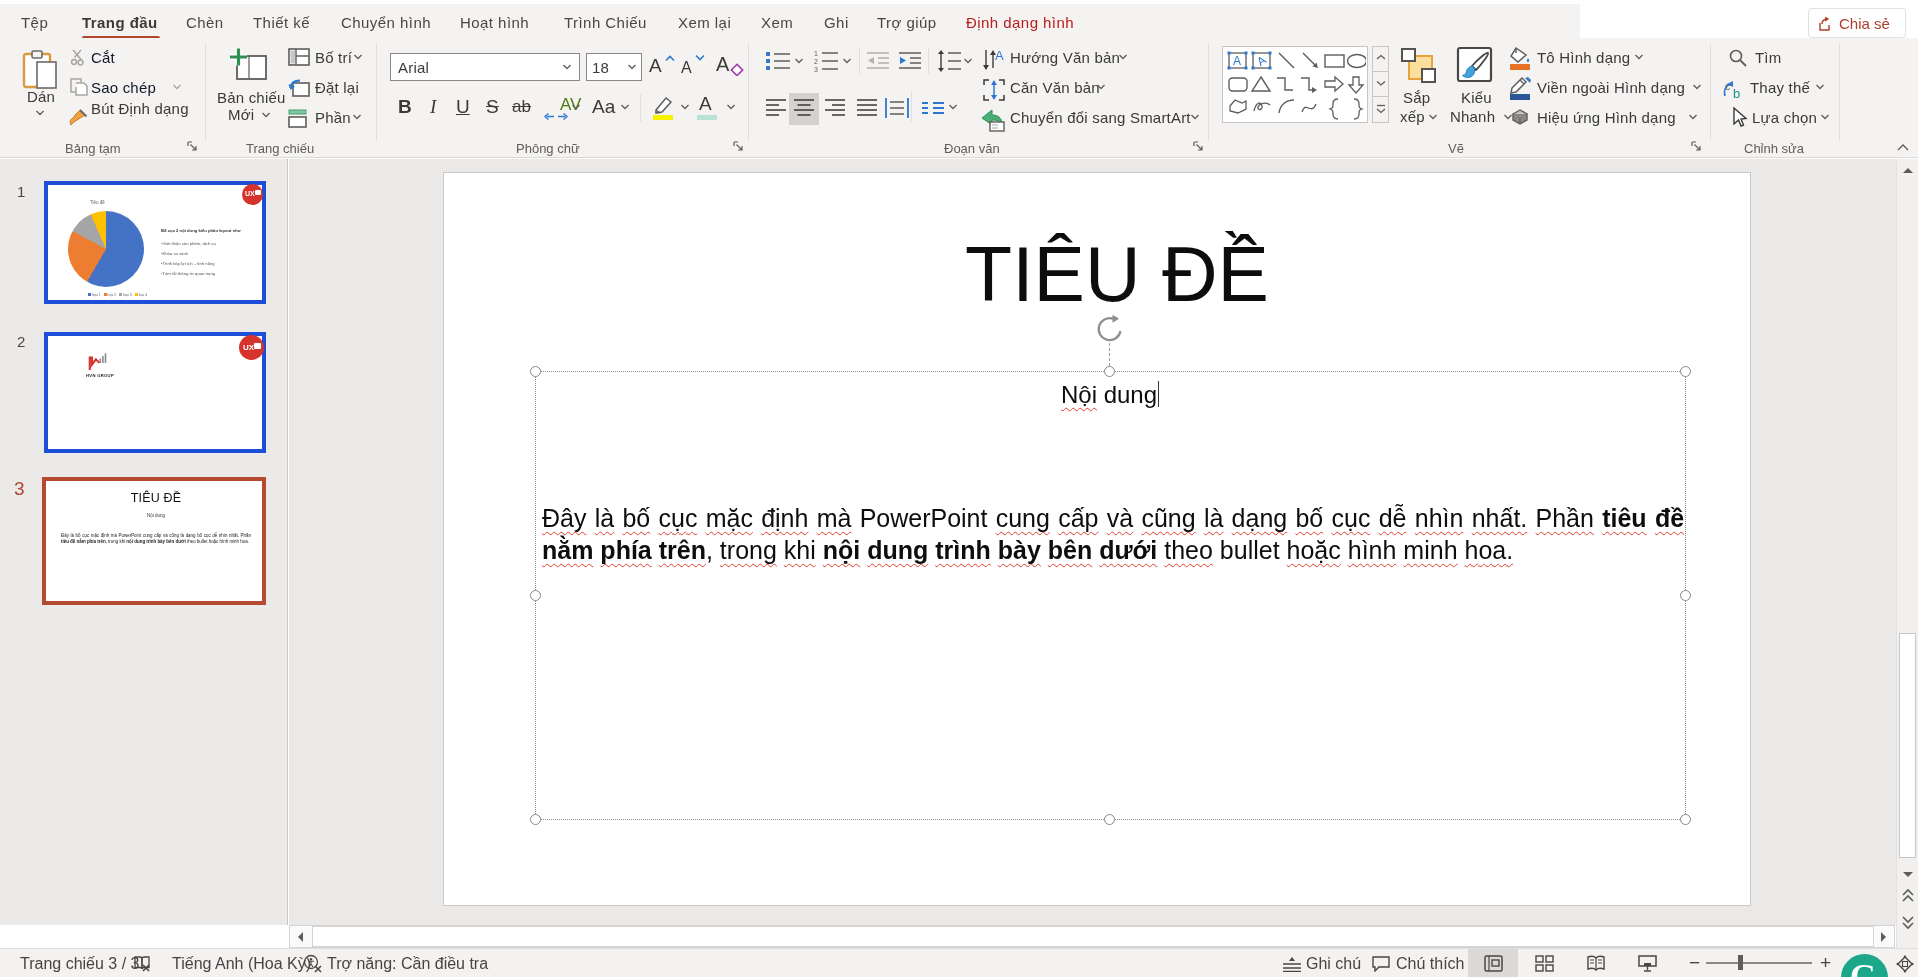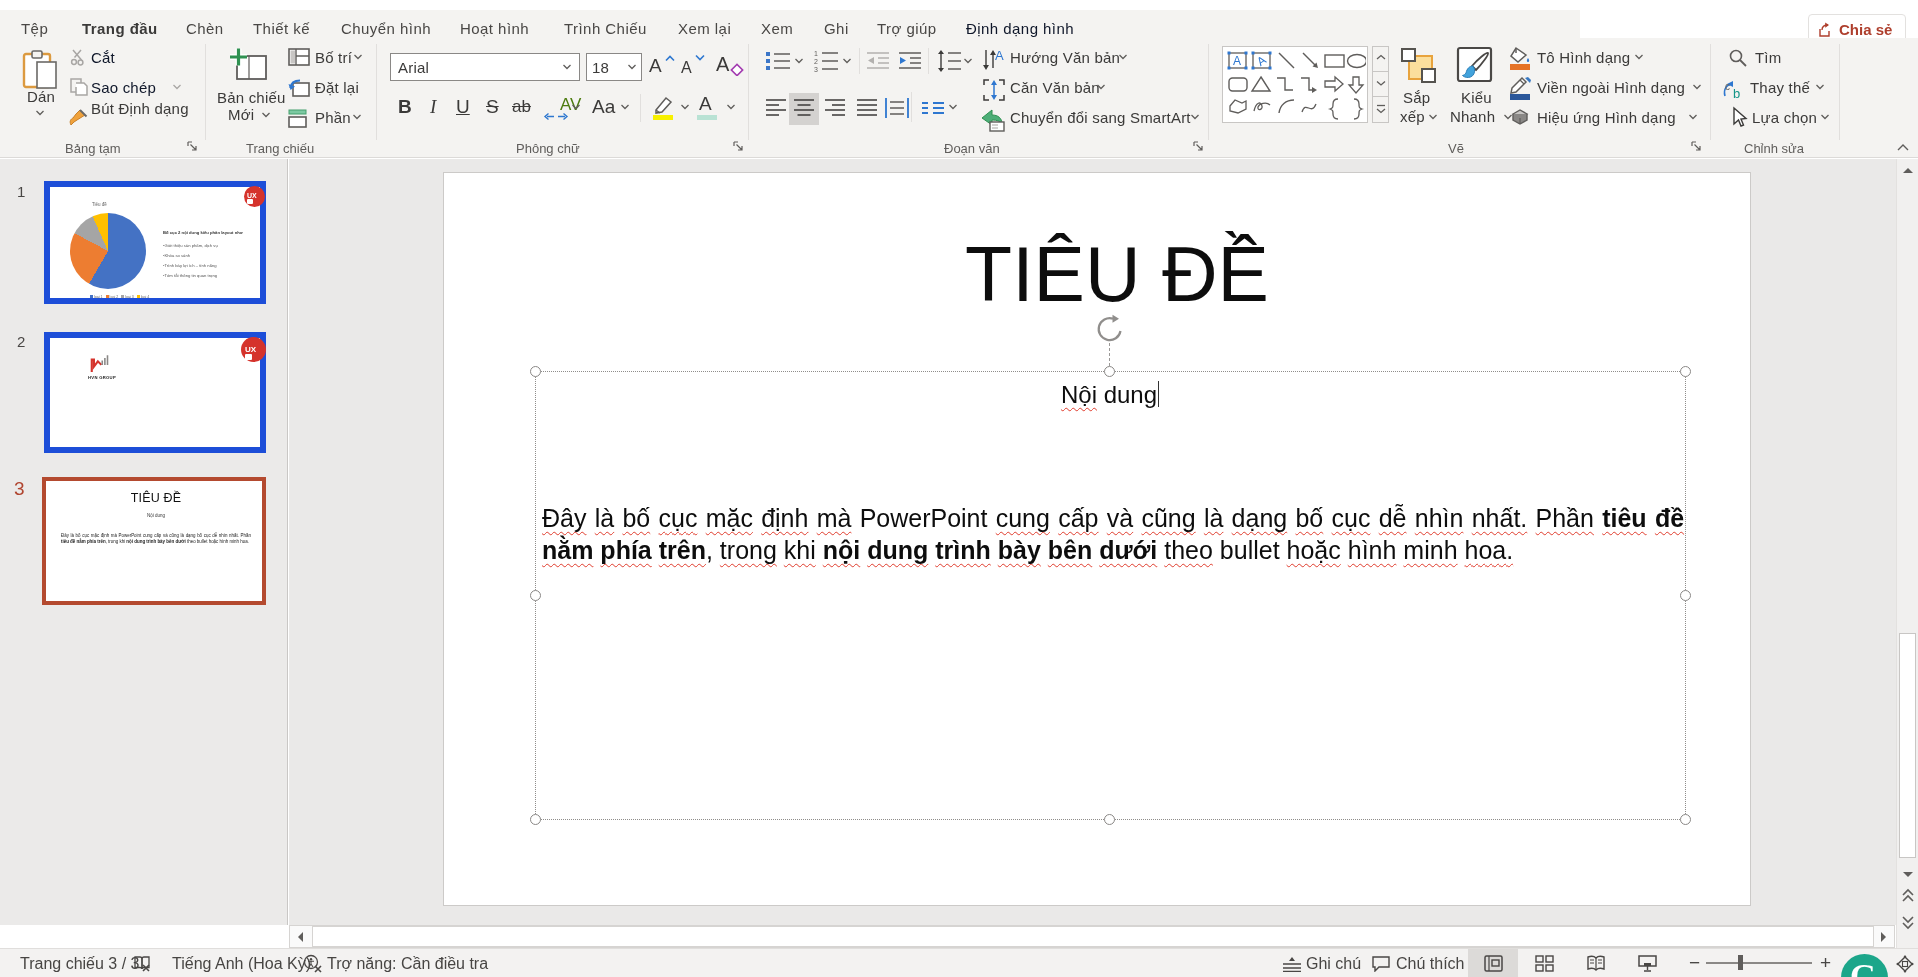--- a/index.html
+++ b/index.html
@@ -1,59 +1,59 @@
 <!DOCTYPE html>
 <html><head>
 <meta charset="utf-8">
 <style>
 *{margin:0;padding:0;box-sizing:border-box}
 html,body{width:1918px;height:977px;overflow:hidden;font-family:"Liberation Sans",sans-serif;background:#fff}
 .abs{position:absolute}
-#menubar{position:absolute;left:0;top:10px;width:1580px;height:38px;background:#f4f3f1}
+#menubar{position:absolute;left:0;top:4px;width:1580px;height:38px;background:#f4f3f1}
 .tab{position:absolute;top:0;height:38px;line-height:38px;font-size:15px;letter-spacing:.45px;color:#494745;white-space:nowrap}
 #ribbon{position:absolute;left:0;top:38px;width:1918px;height:120px;background:#f4f3f1;border-bottom:1px solid #dcdad8}
 .gsep{position:absolute;top:6px;width:1px;height:96px;background:#e1dfdd}
 .glabel{position:absolute;top:103px;height:16px;font-size:13px;color:#5f5d5b;white-space:nowrap}
 .rtext{font-size:15px;letter-spacing:.2px;color:#3b3a39;white-space:nowrap}
 .dis{color:#0f172a}
 #pane{position:absolute;left:0;top:159px;width:288px;height:766px;background:#ebeae9;border-right:1px solid #c9c7c5}
 #canvas{position:absolute;left:289px;top:159px;width:1607px;height:766px;background:#eae9e8}
 #slide{position:absolute;left:443px;top:172px;width:1308px;height:734px;background:#fff;border:1px solid #cccac8}
 #hscroll{position:absolute;left:289px;top:925px;width:1606px;height:23px;background:#fafafa;border:1px solid #d6d4d2}
 #vscroll{position:absolute;left:1896px;top:159px;width:22px;height:789px;background:#f1f0ef;border-left:1px solid #e3e1df}
 #statusbar{position:absolute;left:0;top:948px;width:1918px;height:29px;background:#f3f2f1;border-top:1px solid #e0dedc}
 .st{position:absolute;font-size:16px;color:#474543;white-space:nowrap;top:6px}
-.thumbw{position:absolute;background:#fff;border:6px solid #1d4ed8}
+.thumbw{position:absolute;background:#fff;border:4px solid #1d4ed8}
 svg{display:block}
 .handle{position:absolute;width:11px;height:11px;border-radius:50%;background:#fff;border:1.6px solid #8a8886}
 .w{font-style:normal;text-decoration:underline wavy 1px #e03c2d;text-underline-offset:4px;text-decoration-skip-ink:none}
 </style>
 </head>
 <body>
 <div id="menubar">
 <div class="tab" style="left:21px">Tệp</div>
 <div class="tab" style="left:82px;font-weight:bold;color:#3b3a39">Trang đầu</div>
 <div class="abs" style="left:82px;top:32px;width:78px;height:4px;background:#b0462d;border-radius:2px"></div>
 <div class="tab" style="left:186px">Chèn</div>
 <div class="tab" style="left:253px">Thiết kế</div>
 <div class="tab" style="left:341px">Chuyển hình</div>
 <div class="tab" style="left:460px">Hoạt hình</div>
 <div class="tab" style="left:564px">Trình Chiếu</div>
 <div class="tab" style="left:678px">Xem lại</div>
 <div class="tab" style="left:761px">Xem</div>
 <div class="tab" style="left:824px">Ghi</div>
 <div class="tab" style="left:877px">Trợ giúp</div>
-<div class="tab" style="left:966px;color:#0f172a">Định dạng hình</div>
+<div class="tab" style="left:966px;color:#b91c1c">Định dạng hình</div>
 <div class="abs" style="left:1808px;top:4px;width:98px;height:30px;background:#fff;border:1px solid #e3e1df;border-radius:4px">
   <svg style="position:absolute;left:8px;top:6px" width="18" height="18" viewBox="0 0 18 18">
         <path d="M3 8v7h9v-5" fill="none" stroke="#ae3e2c" stroke-width="1.4"></path>
         <path d="M5 9c0-3 2-5 6-5" fill="none" stroke="#ae3e2c" stroke-width="1.4"></path>
         <path d="M8.2 1.6 L12 4 L8.2 6.8 z" fill="#ae3e2c"></path>
       </svg>
-  <span style="position:absolute;left:30px;top:6px;font-size:15px;font-weight:bold;color:#ae3e2c">Chia sẻ</span>
+  <span style="position:absolute;left:30px;top:6px;font-size:15px;font-weight:normal;color:#ae3e2c">Chia sẻ</span>
 </div>
 </div>
 <div id="ribbon">
 <div class="gsep" style="left:205px"></div>
 <div class="gsep" style="left:376px"></div>
 <div class="gsep" style="left:748px"></div>
 <div class="gsep" style="left:1208px"></div>
 <div class="gsep" style="left:1710px"></div>
 <div class="gsep" style="left:1839px"></div>
 <div class="glabel" style="left:65px">Bảng tạm</div>

